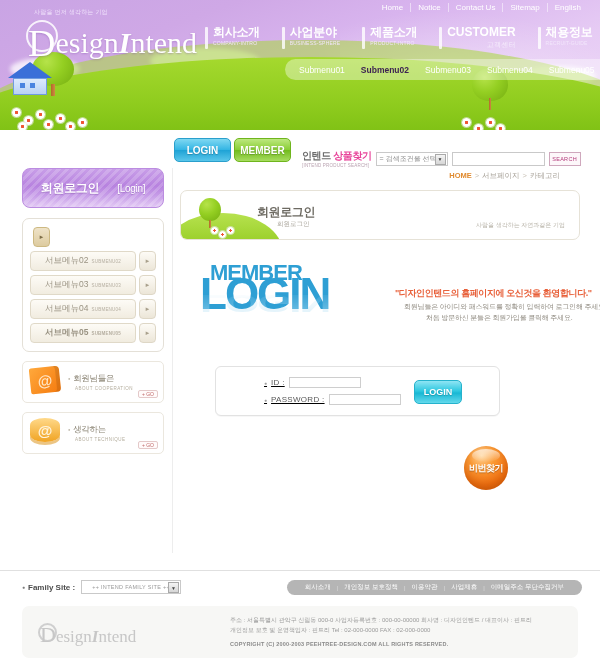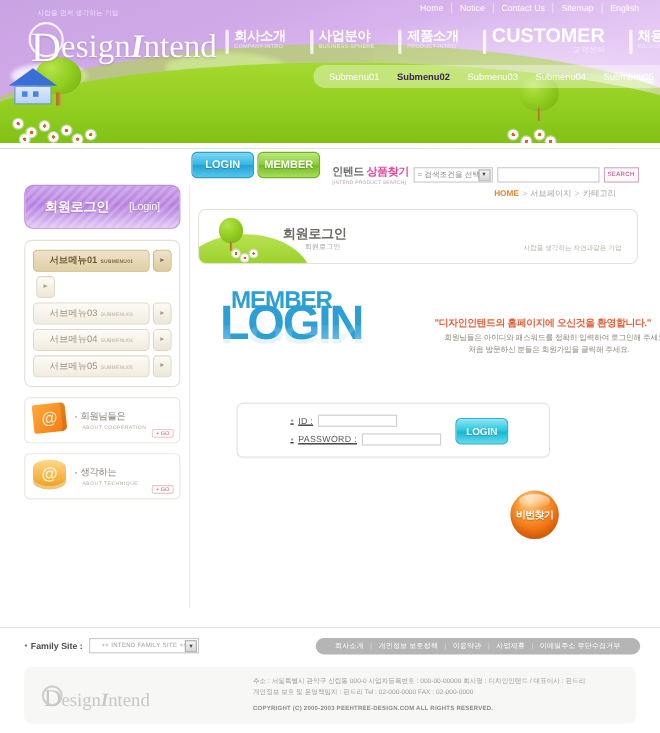--- a/index.html
+++ b/index.html
@@ -92,21 +92,21 @@
   }
   .util-nav a { padding:0 7px; border-left:1px solid rgba(255,255,255,0.5); text-decoration:none; color:#fff; white-space:nowrap; }
   .util-nav a:first-child { border-left:none; }
 
   
   .gnb { position:absolute; left:205px; top:26px; display:flex; gap:22px; }
   .gnb-item { display:flex; align-items:flex-start; gap:5px; }
   .gnb-bar { width:3px; height:22px; background:rgba(255,255,255,0.8); border-radius:1px; margin-top:1px; }
   .gnb-ko { font-size:12px; font-weight:bold; color:#ffffff; line-height:13px; white-space:nowrap; letter-spacing:-0.3px; }
   .gnb-en { font-size:5px; color:#f2e6fb; letter-spacing:0.2px; white-space:nowrap; margin-top:1px; }
-  .gnb-item.cust .gnb-ko { font-size:18px; font-style:normal; letter-spacing:0px; }
+  .gnb-item.cust .gnb-ko { font-size:12px; font-style:normal; letter-spacing:0px; }
   .gnb-item.cust .gnb-en { text-align:right; font-size:7px; color:#f5ebfc; }
 
   
   .submenu-bar {
     position:absolute; left:285px; top:59px; height:21px;
     background:rgba(255,255,255,0.38); border-radius:11px;
     display:flex; align-items:center; padding:0 14px; gap:16px;
   }
   .submenu-bar a { font-size:8.5px; color:#ffffff; text-decoration:none; white-space:nowrap; }
   .submenu-bar a.active { color:#3d2352; font-weight:bold; }
@@ -160,21 +160,21 @@
   }
   .sb-title .en { font-size:10px; font-weight:normal; margin-left:18px; }
 
   .sb-menu {
     margin-top:10px; width:142px; background:#ffffff;
     border:1px solid #e4e0d7; border-radius:7px; padding:8px 7px;
   }
   .sb-mi {
     display:flex; align-items:center; height:20px; margin-bottom:4px;
   }
-  .sb-mi:last-child { margin-bottom:0; }
+  .sb-mi:last-child { margin-bottom:0;font-weight:bold; }
   .sb-mi .lbl {
     flex:1; height:20px; border-radius:4px;
     background:linear-gradient(180deg,#fdfbf6,#f1ece0);
     border:1px solid #e0d9c8; display:flex; align-items:center; justify-content:center;
     gap:3px; font-size:8.5px; color:#9a9383; white-space:nowrap;
   }
   .sb-mi .lbl .en { font-size:4.5px; color:#b5aea0; letter-spacing:0.2px; }
   .sb-mi.active .lbl {
     background:linear-gradient(180deg,#efe3c8,#e0cfa6); border-color:#cdb982;
     color:#6b5c36; font-weight:bold;
@@ -475,27 +475,27 @@
   <div class="col-divider"></div>
 
   <div class="sidebar">
     <div class="sb-title">
       <span>회원로그인</span>
       <span class="en">[Login]</span>
     </div>
 
     <div class="sb-menu">
       <div class="sb-mi active">
+        <div class="go">►</div>
+      </div>
+      <div class="sb-mi">
         <div class="lbl">
-            <span>서브메뉴01</span>
-            <span class="en">SUBMENU01</span>
+            <span>서브메뉴02</span>
+            <span class="en">SUBMENU02</span>
           </div>
-        <div class="go">►</div>
-      </div>
-      <div class="sb-mi">
         <div class="go">►</div>
       </div>
       <div class="sb-mi">
         <div class="lbl">
             <span>서브메뉴03</span>
             <span class="en">SUBMENU03</span>
           </div>
         <div class="go">►</div>
       </div>
       <div class="sb-mi">

